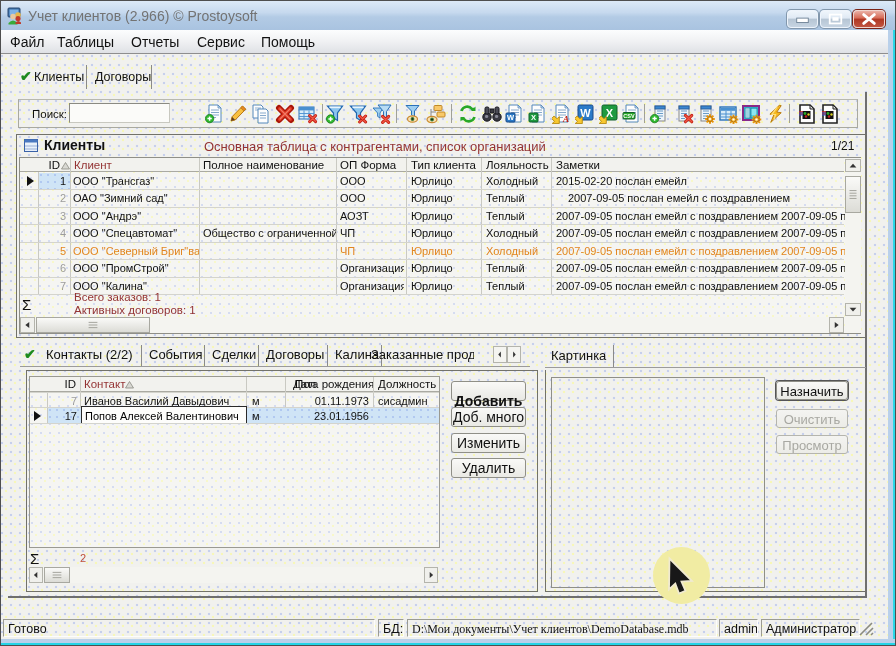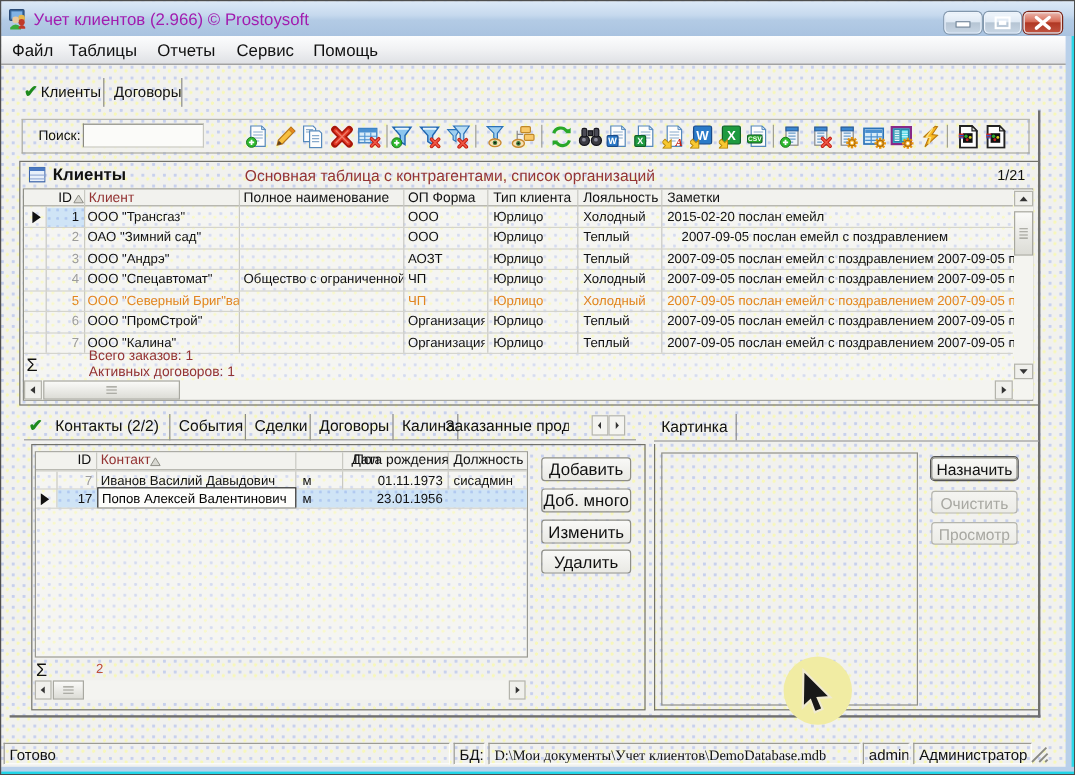--- a/index.html
+++ b/index.html
@@ -9,21 +9,21 @@
 .dots {
   background-color:#f1f1ee;
   background-image:
     radial-gradient(circle at 2px 2px, rgba(130,155,235,0.38) 1.1px, transparent 1.6px),
     radial-gradient(circle at 6px 5px, rgba(255,255,110,0.42) 1.1px, transparent 1.6px);
   background-size:9px 9px;
 }
 #winframe { left:0; top:0; width:896px; height:646px; border:1px solid #4e4e4e; z-index:50; pointer-events:none; }
 #titlebar { left:1px; top:1px; width:894px; height:29px;
   background:linear-gradient(#dce9f7 0%, #c6d9ee 40%, #b3cbe5 55%, #a9c3e0 100%); }
-#titletext { left:28px; top:8px; font-size:14px; color:#a21caf; }
+#titletext { left:28px; top:8px; font-size:14px; color:#737373; }
 .winbtn { top:10px; width:31px; height:18px; border:1px solid #eef4fb; border-radius:4px;
   background:linear-gradient(#eff5fb 0%, #dfe9f4 45%, #b6c5d4 50%, #c6d4e2 100%);
   box-shadow:0 0 0 1px #8297ac; }
 #btnclose { left:853px; width:32px; background:linear-gradient(#e9b0a5 0%, #d66a55 45%, #b03723 50%, #c05340 100%); box-shadow:0 0 0 1px #7c2315; border-color:#f0d4cd; }
 .glyph { position:absolute; left:0; top:0; width:100%; height:100%; }
 #menubar { left:1px; top:30px; width:894px; height:24px;
   background:linear-gradient(#fcfdfe 0%, #f0f1f3 50%, #dfe1e5 100%);
   border-bottom:1px solid #8e8e8e; }
 .menuitem { position:absolute; top:34px; font-size:14px; color:#111; }
 #rb { left:888px; top:30px; width:7px; height:615px; background:#b9d0ea; border-right:2px solid #2ad8e8; }
@@ -511,21 +511,21 @@
       <svg class="glyph" viewBox="0 0 26 16">
         <path d="M8 5 h10 M8 8 h10 M8 11 h10" stroke="#9a9a92" stroke-width="1"></path>
       </svg>
     </div>
  <div class="sbtn" style="left:424px; top:567px; width:14px; height:16px;">
       <svg class="glyph" viewBox="0 0 14 16">
         <path d="M5.5 4.5 L9.5 8 L5.5 11.5 Z" fill="#333"></path>
       </svg>
     </div>
 
- <div class="pbtn" style="left:451px; top:381px; width:75px; height:20px; font-weight:normal; font-size:14px; padding-top:1px;">Добавить</div>
+ <div class="pbtn" style="left:451px; top:381px; width:75px; height:20px; font-weight:bold; font-size:14px; padding-top:11px;">Добавить</div>
  <div class="pbtn" style="left:451px; top:407px; width:75px; height:20px; font-size:14px; padding-top:1px;">Доб. много</div>
  <div class="pbtn" style="left:451px; top:433px; width:75px; height:20px; font-size:14px; padding-top:1px;">Изменить</div>
  <div class="pbtn" style="left:451px; top:458px; width:75px; height:20px; font-size:14px; padding-top:1px;">Удалить</div>
 </div>
 
 <div id="botright">
  <div class="tabtxt" style="left:551px; top:348px;">Картинка</div>
  <div class="tabsep" style="left:613px; top:345px; height:22px;"></div>
  <div class="abs" style="left:545px; top:367px; width:321px; height:1px; background:#9b9b9b;"></div>
  <div class="abs" style="left:545px; top:370px; width:321px; height:222px; border:1px solid #72726a; border-top:none;"></div>

